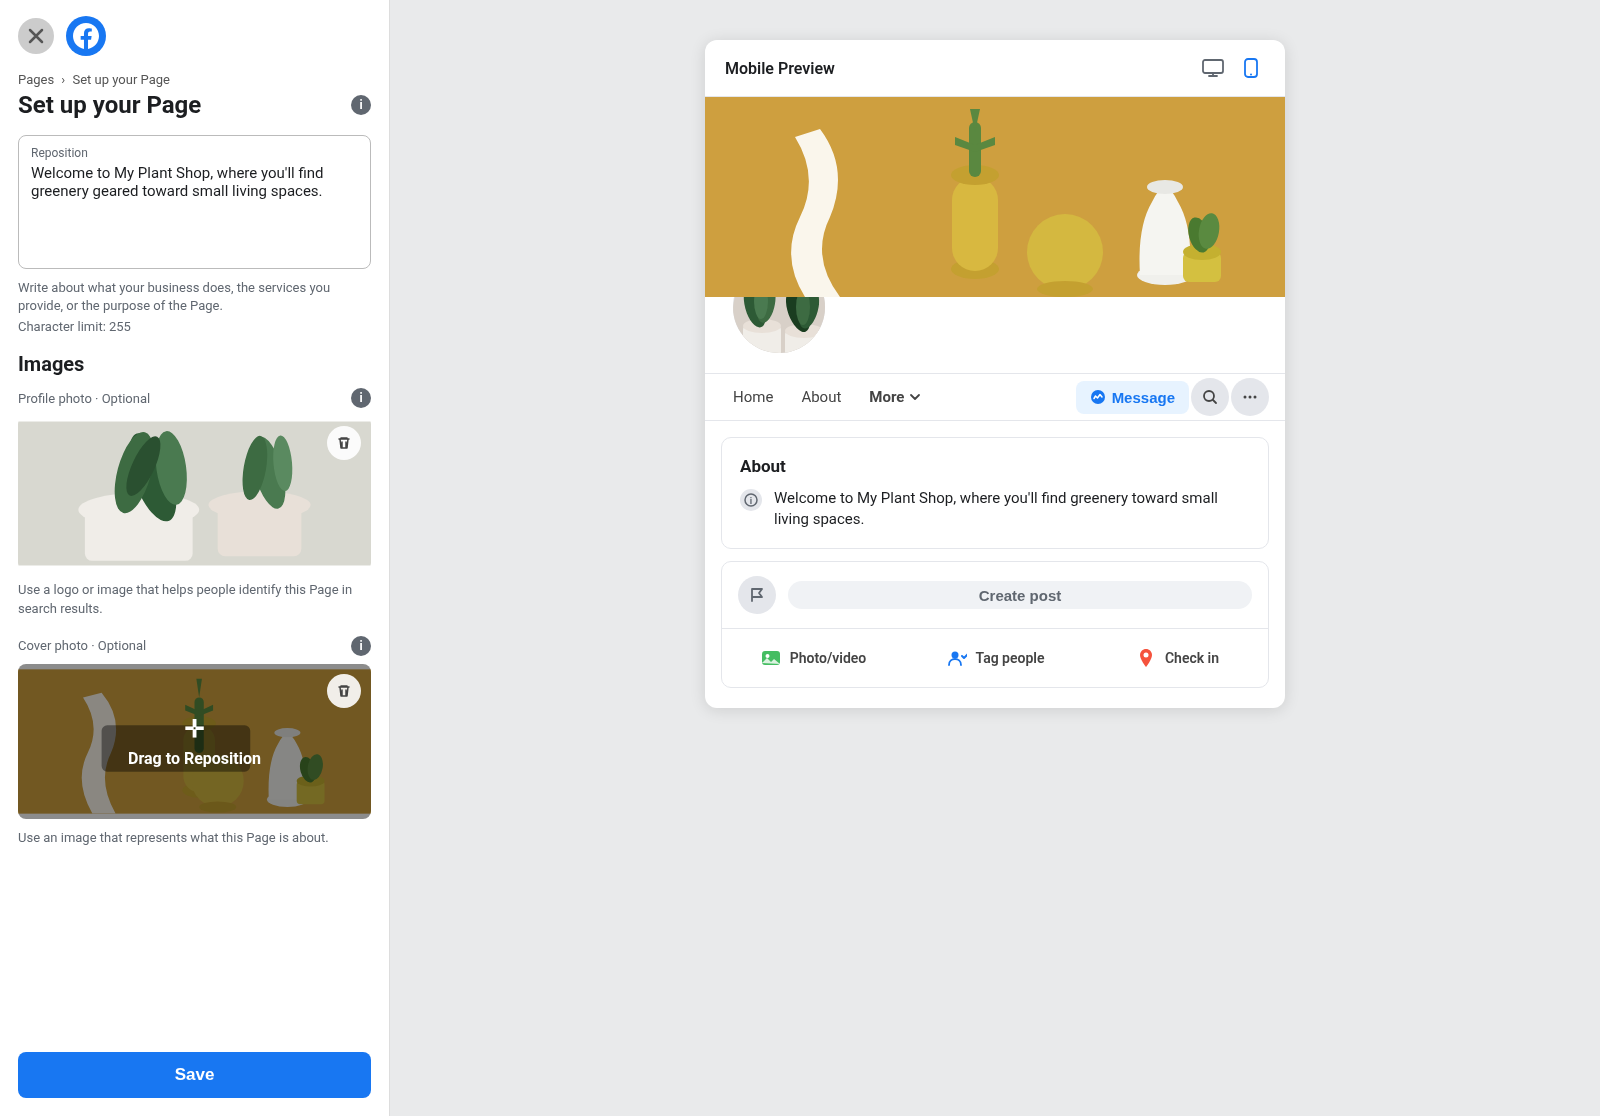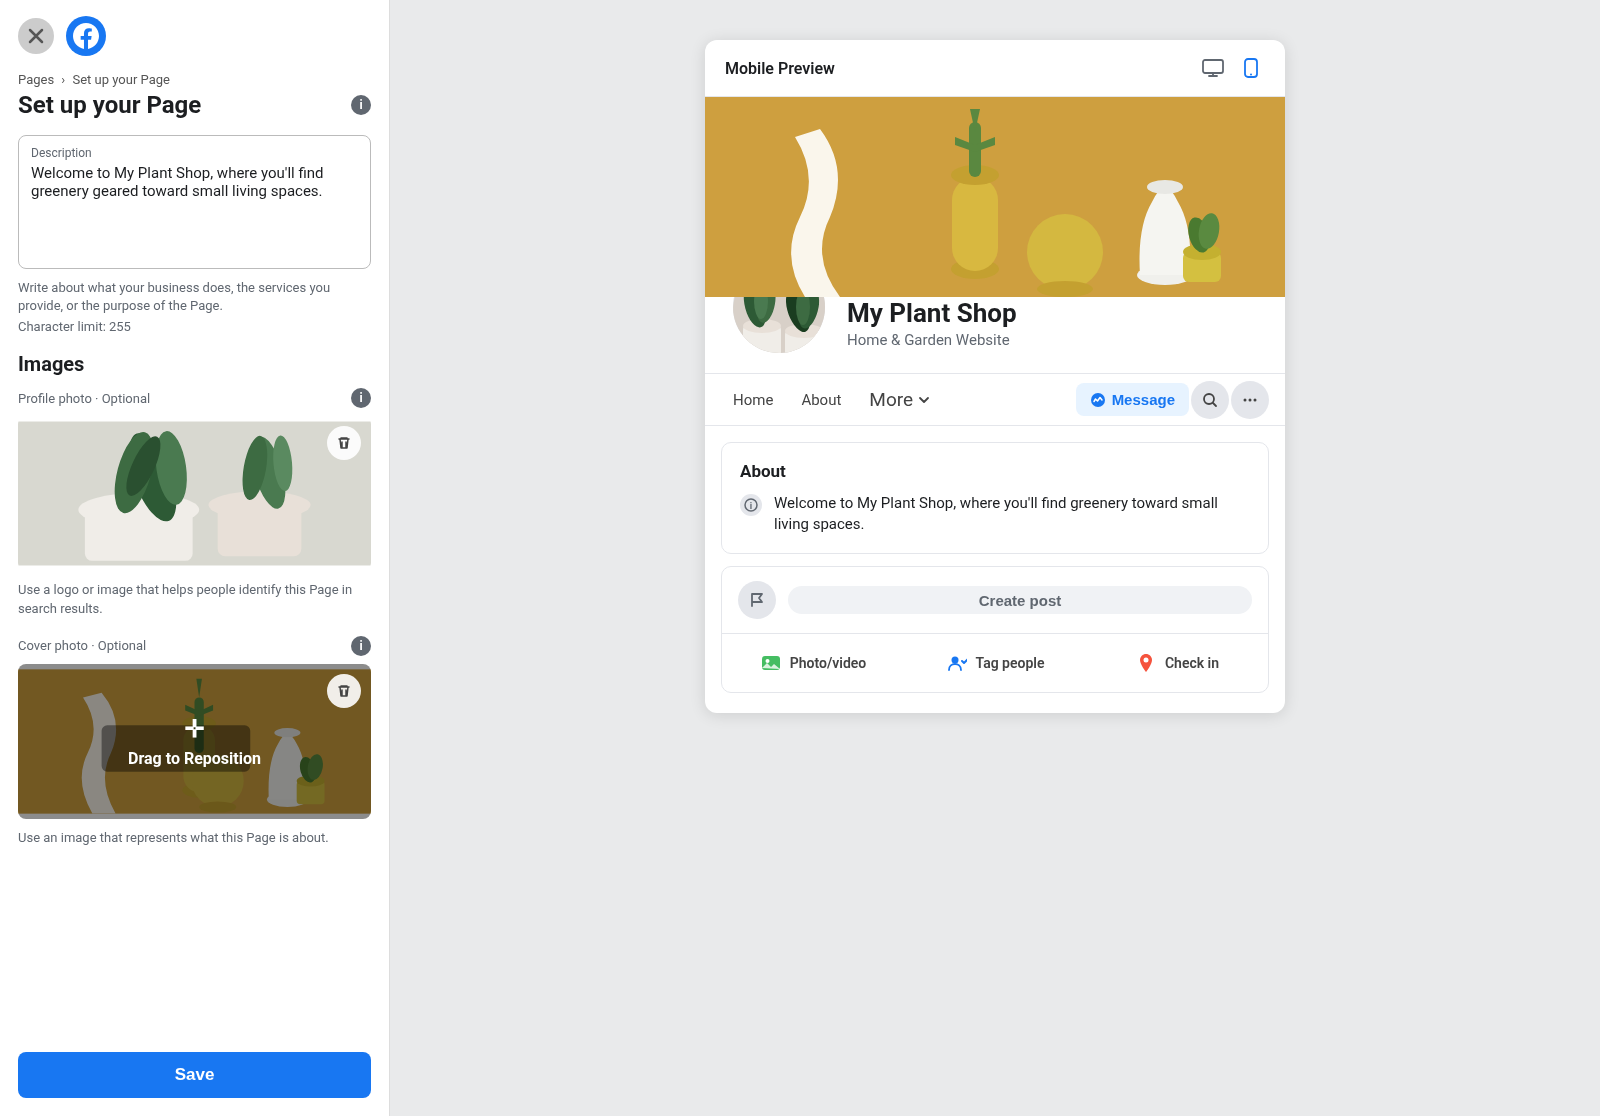--- a/index.html
+++ b/index.html
@@ -287,23 +287,24 @@
       color: #444;
       cursor: pointer;
       white-space: nowrap;
     }
 
     .nav-more {
       display: flex;
       align-items: center;
       gap: 4px;
       padding: 14px 12px;
-      font-size: 19px;
+      font-size: 15px;
       color: #444;
       cursor: pointer;
+      font-weight: bold;
     }
 
     .nav-spacer { flex: 1; }
 
     .nav-action-btns {
       display: flex;
       align-items: center;
       gap: 2px;
     }
 
@@ -483,21 +484,21 @@
   </div>
 
   <div class="page-title">
     <span>Set up your Page</span>
     <div class="info-icon">i</div>
   </div>
 
   <div class="left-content">
 
     <div class="textarea-wrapper">
-      <div class="float-label">Description</div>
+      <div class="float-label">Reposition</div>
       <textarea class="textarea-inner" style="">Welcome to My Plant Shop, where you'll find greenery geared toward small living spaces.</textarea>
     </div>
     <p class="helper-text">Write about what your business does, the services you provide, or the purpose of the Page.</p>
     <p class="char-limit">Character limit: 255</p>
 
     <div class="section-title">Images</div>
 
     <div class="field-label-row">
       <span class="field-label">
         <span>Profile photo</span>
@@ -651,24 +652,20 @@
           <ellipse cx="71" cy="70" rx="19" ry="7" fill="#e8e0d8"></ellipse>
 
           <ellipse cx="22" cy="45" rx="10" ry="22" fill="#2d5a35" transform="rotate(-15 22 45)"></ellipse>
           <ellipse cx="33" cy="42" rx="9" ry="20" fill="#3d6b42" transform="rotate(10 33 42)"></ellipse>
           <ellipse cx="28" cy="40" rx="7" ry="18" fill="#4a7a50"></ellipse>
 
           <ellipse cx="65" cy="50" rx="10" ry="22" fill="#1a3d20" transform="rotate(-20 65 50)"></ellipse>
           <ellipse cx="76" cy="48" rx="9" ry="20" fill="#2d5a35" transform="rotate(15 76 48)"></ellipse>
           <ellipse cx="70" cy="46" rx="7" ry="18" fill="#3d6b42"></ellipse>
         </svg>
-      </div>
-      <div class="page-name-area">
-        <div class="page-name">My Plant Shop</div>
-        <div class="page-category">Home &amp; Garden Website</div>
       </div>
     </div>
 
     <div class="nav-bar">
       <div class="nav-item">Home</div>
       <div class="nav-item">About</div>
       <div class="nav-more">
         More
         <svg width="14" height="14" viewBox="0 0 14 14" fill="none">
           <path d="M3 5l4 4 4-4" stroke="#444" stroke-width="1.8" stroke-linecap="round" stroke-linejoin="round"></path>

